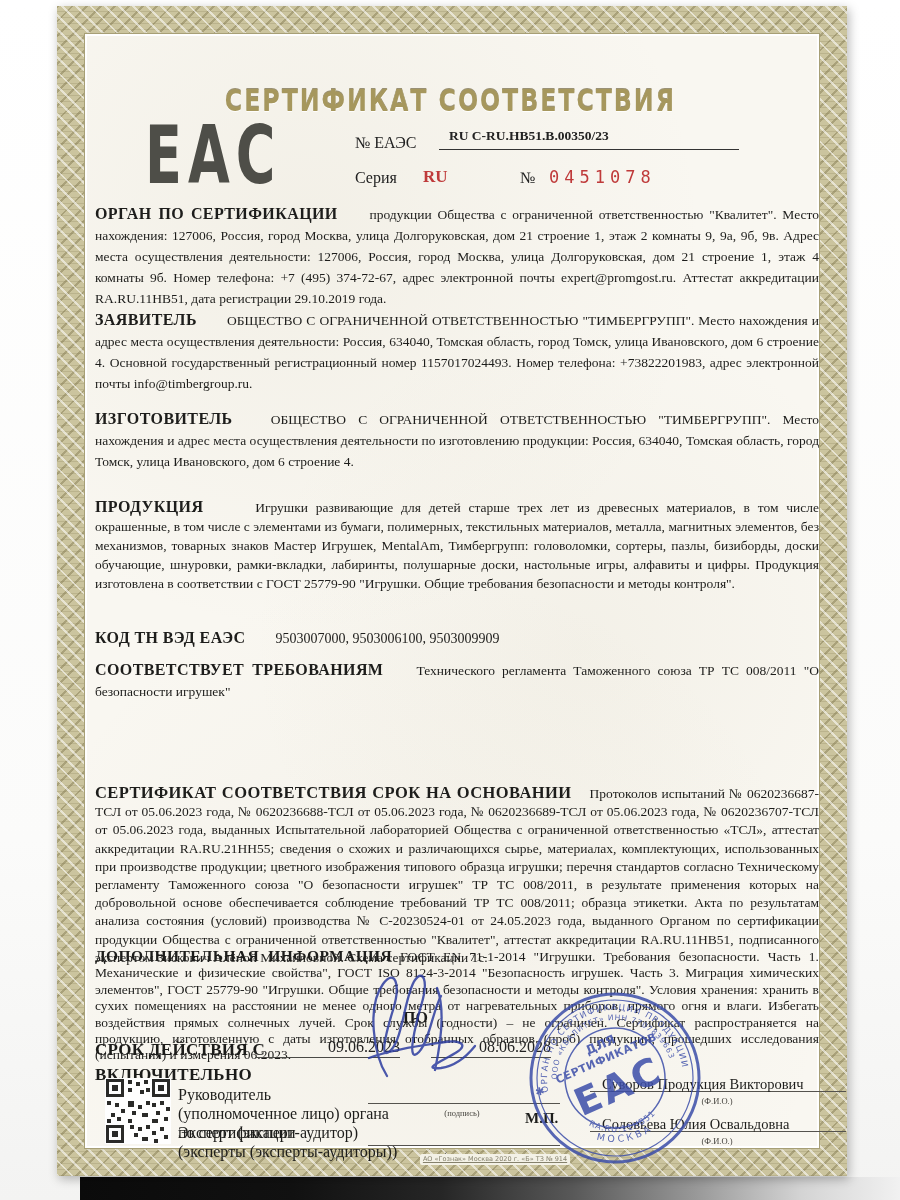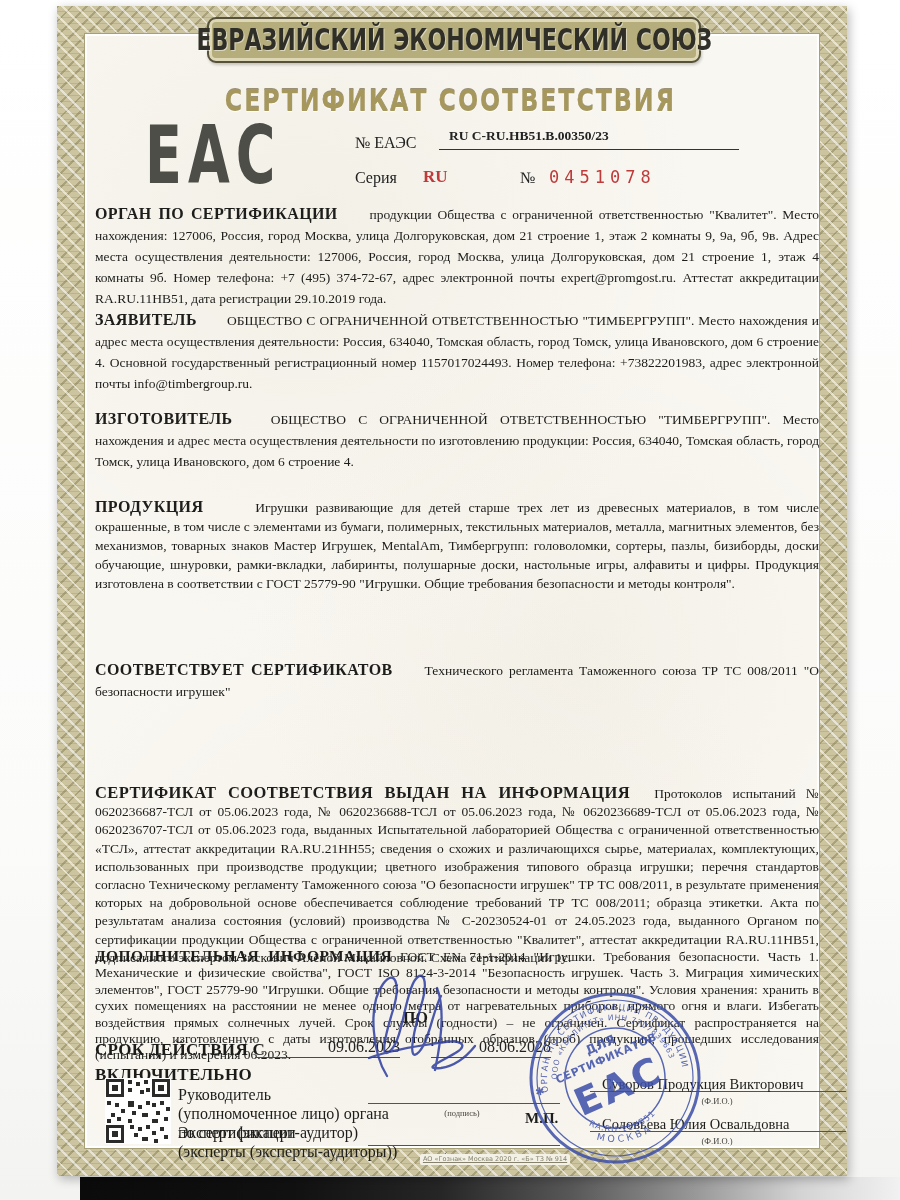--- a/index.html
+++ b/index.html
@@ -106,23 +106,20 @@
 <body>
 
 <div class="photo"></div>
 <div class="table-strip"></div>
 
 <div class="cert">
   <div class="cert-inner"></div>
 
   <div class="content">
 
-    <div class="banner">
-      <span>ЕВРАЗИЙСКИЙ ЭКОНОМИЧЕСКИЙ СОЮЗ</span>
-    </div>
 
     <div class="doc-title">
       <span>СЕРТИФИКАТ СООТВЕТСТВИЯ</span>
     </div>
 
     <div class="eac-mark">ЕАС</div>
 
     <div class="num-label">№ ЕАЭС</div>
     <div class="num-line">RU C-RU.HB51.B.00350/23</div>
 
@@ -144,28 +141,32 @@
     <p class="sec s-izgot">
       <span class="h">ИЗГОТОВИТЕЛЬ</span>
       <span class="t">ОБЩЕСТВО С ОГРАНИЧЕННОЙ ОТВЕТСТВЕННОСТЬЮ "ТИМБЕРГРУПП". Место нахождения и адрес места осуществления деятельности по изготовлению продукции: Россия, 634040, Томская область, город Томск, улица Ивановского, дом 6 строение 4.</span>
     </p>
 
     <p class="sec s-prod">
       <span class="h">ПРОДУКЦИЯ</span>
       <span class="t">Игрушки развивающие для детей старше трех лет из древесных материалов, в том числе окрашенные, в том числе с элементами из бумаги, полимерных, текстильных материалов, металла, магнитных элементов, без механизмов, товарных знаков Мастер Игрушек, MentalAm, Тимбергрупп: головоломки, сортеры, пазлы, бизиборды, доски обучающие, шнуровки, рамки-вкладки, лабиринты, полушарные доски, настольные игры, алфавиты и цифры. Продукция изготовлена в соответствии с ГОСТ 25779-90 "Игрушки. Общие требования безопасности и методы контроля".</span>
     </p>
 
+    <p class="sec s-kod">
+      <span class="h">КОД ТН ВЭД ЕАЭС</span>
+      <span class="t">9503007000, 9503006100, 9503009909</span>
+    </p>
 
     <p class="sec s-sootv">
-      <span class="h">СООТВЕТСТВУЕТ СЕРТИФИКАТОВ</span>
+      <span class="h">СООТВЕТСТВУЕТ ТРЕБОВАНИЯМ</span>
       <span class="t">Технического регламента Таможенного союза ТР ТС 008/2011 "О безопасности игрушек"</span>
     </p>
 
     <p class="sec s-osnov">
-      <span class="h">СЕРТИФИКАТ СООТВЕТСТВИЯ ВЫДАН НА ИНФОРМАЦИЯ</span>
+      <span class="h">СЕРТИФИКАТ СООТВЕТСТВИЯ СРОК НА ОСНОВАНИИ</span>
       <span class="t">Протоколов испытаний № 0620236687-ТСЛ от 05.06.2023 года, № 0620236688-ТСЛ от 05.06.2023 года, № 0620236689-ТСЛ от 05.06.2023 года, № 0620236707-ТСЛ от 05.06.2023 года, выданных Испытательной лабораторией Общества с ограниченной ответственностью «ТСЛ», аттестат аккредитации RA.RU.21НН55; сведения о схожих и различающихся сырье, материалах, комплектующих, использованных при производстве продукции; цветного изображения типового образца игрушки; перечня стандартов согласно Техническому регламенту Таможенного союза "О безопасности игрушек" ТР ТС 008/2011, в результате применения которых на добровольной основе обеспечивается соблюдение требований ТР ТС 008/2011; образца этикетки. Акта по результатам анализа состояния (условий) производства № С-20230524-01 от 24.05.2023 года, выданного Органом по сертификации продукции Общества с ограниченной ответственностью "Квалитет", аттестат аккредитации RA.RU.11НВ51, подписанного экспертом Зискович Алёной Михайловной. Схема сертификации 1с.</span>
     </p>
 
     <p class="sec s-dop">
       <span class="h">ДОПОЛНИТЕЛЬНАЯ ИНФОРМАЦИЯ</span>
       <span class="t">ГОСТ EN 71-1-2014 "Игрушки. Требования безопасности. Часть 1. Механические и физические свойства", ГОСТ ISO 8124-3-2014 "Безопасность игрушек. Часть 3. Миграция химических элементов", ГОСТ 25779-90 "Игрушки. Общие требования безопасности и методы контроля". Условия хранения: хранить в сухих помещениях на расстоянии не менее одного метра от нагревательных приборов, прямого огня и влаги. Избегать воздействия прямых солнечных лучей. Срок службы (годности) – не ограничен. Сертификат распространяется на продукцию, изготовленную с даты изготовления отобранных образцов (проб) продукции, прошедших исследования (испытания) и измерения 06.2023.</span>
     </p>
 
     <div class="srok-label">СРОК ДЕЙСТВИЯ С</div>
     <div class="dateline d-from">09.06.2023</div>

